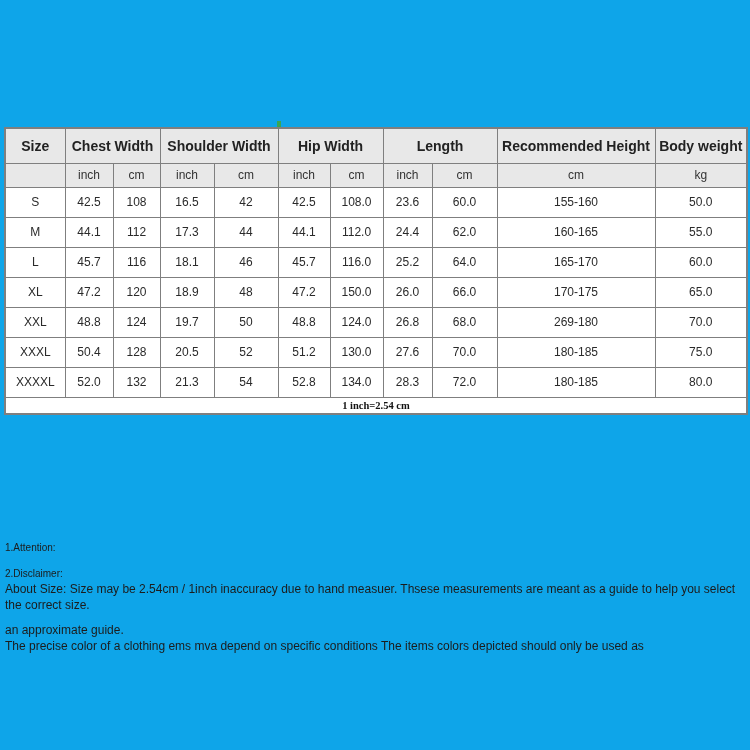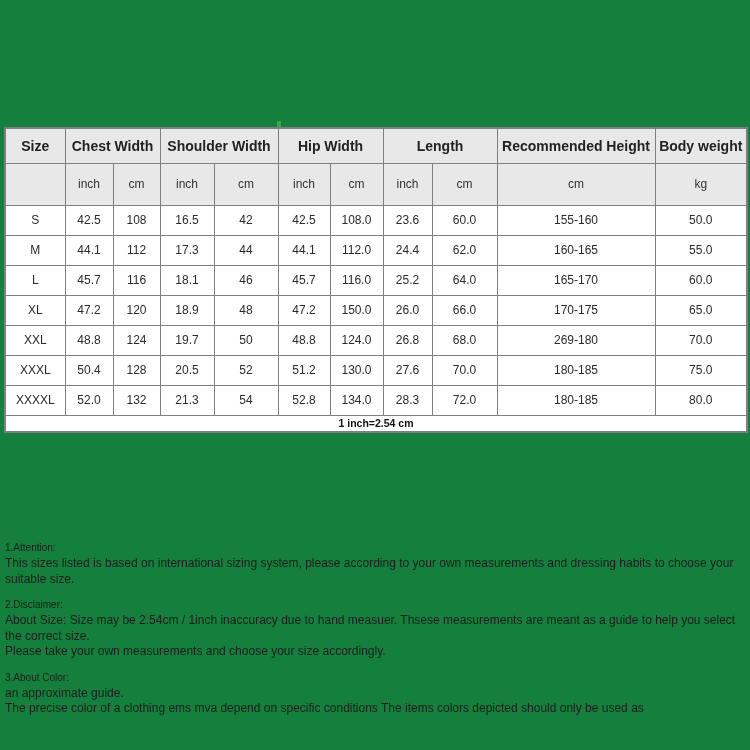--- a/index.html
+++ b/index.html
@@ -6,21 +6,21 @@
   html, body { background: #ffffff; }
   body {
     width: 750px; height: 750px;
     overflow: hidden;
     font-family: "Liberation Sans", sans-serif;
     color: #1c1c1c;
   }
   .page {
     position: relative;
     width: 750px; height: 750px;
-    background: #15803d;
+    background: #0ea5e9;
   }
   .green-tick {
     position: absolute;
     left: 277px; top: 121px;
     width: 4px; height: 8px;
     background: var(--accent-tick, #3aa655);
   }
   table.size-table {
     position: absolute;
     top: 127px; left: 4px;
@@ -36,32 +36,32 @@
     overflow: hidden;
     white-space: nowrap;
   }
   tr.hdr-row { height: 35px; }
   tr.hdr-row th {
     background: var(--header-bg, #e8e8e8);
     font-weight: bold;
     font-size: 14px;
     color: #222;
   }
-  tr.sub-row { height: 42px; }
+  tr.sub-row { height: 24px; }
   tr.sub-row th {
     background: var(--header-bg, #e8e8e8);
     font-weight: normal;
     font-size: 12px;
     color: #333;
   }
   tr.data-row { height: 30px; background: #ffffff; }
   tr.data-row td { font-size: 12px; color: #2a2a2a; }
   tr.foot-row { height: 17px; background: #ffffff; }
   tr.foot-row td {
-    font-family: Liberation Sans, sans-serif;
+    font-family: Liberation Serif, serif;
     font-weight: bold;
     font-size: 10.5px;
     color: #111;
     margin-top: 12px;
   }
   .notes {
     position: absolute;
     top: 540px; left: 5px; right: 5px;
   }
   .note { margin-bottom: 10px; }
@@ -208,26 +208,23 @@
     <tfoot>
         <tr class="foot-row">
           <td colspan="11">1 inch=2.54 cm</td>
         </tr>
       </tfoot>
   </table>
 
   <div class="notes">
       <div class="note">
         <div class="note-heading">1.Attention:</div>
-        <div class="note-line">This sizes listed is based on international sizing system, please according to your own measurements and dressing habits to choose your suitable size.</div>
       </div>
       <div class="note">
         <div class="note-heading">2.Disclaimer:</div>
         <div class="note-line">About Size: Size may be 2.54cm / 1inch inaccuracy due to hand measuer. Thsese measurements are meant as a guide to help you select the correct size.</div>
-        <div class="note-line">Please take your own measurements and choose your size accordingly.</div>
       </div>
       <div class="note">
-        <div class="note-heading">3.About Color:</div>
         <div class="note-line">an approximate guide.</div>
         <div class="note-line">The precise color of a clothing ems mva depend on specific conditions The items colors depicted should only be used as</div>
       </div>
     </div>
 </div>
 
 </body></html>

